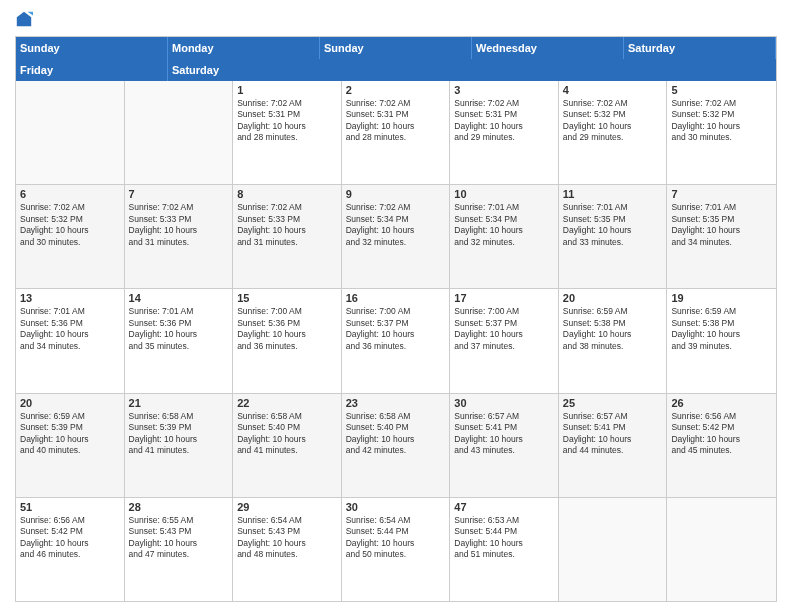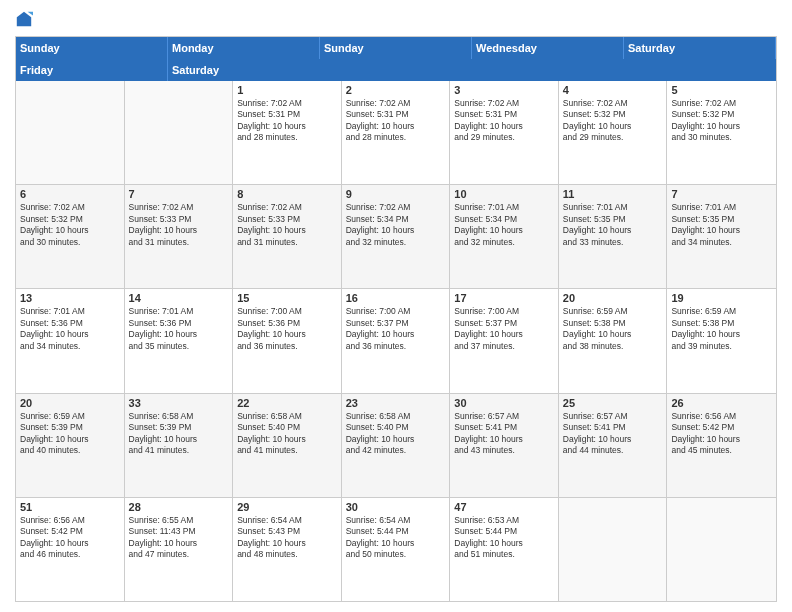--- a/index.html
+++ b/index.html
@@ -293,21 +293,21 @@
         </div>
         <div class="cal-row alt-row">
           <div class="cal-cell">
             <span class="day-num">20</span>
             <div class="cell-text" style="white-space: pre-line;">Sunrise: 6:59 AM
 Sunset: 5:39 PM
 Daylight: 10 hours
 and 40 minutes.</div>
           </div>
           <div class="cal-cell">
-            <span class="day-num">33</span>
+            <span class="day-num">21</span>
             <div class="cell-text" style="white-space: pre-line;">Sunrise: 6:58 AM
 Sunset: 5:39 PM
 Daylight: 10 hours
 and 41 minutes.</div>
           </div>
           <div class="cal-cell">
             <span class="day-num">22</span>
             <div class="cell-text" style="white-space: pre-line;">Sunrise: 6:58 AM
 Sunset: 5:40 PM
 Daylight: 10 hours
@@ -346,21 +346,21 @@
           <div class="cal-cell">
             <span class="day-num">51</span>
             <div class="cell-text" style="white-space: pre-line;">Sunrise: 6:56 AM
 Sunset: 5:42 PM
 Daylight: 10 hours
 and 46 minutes.</div>
           </div>
           <div class="cal-cell">
             <span class="day-num">28</span>
             <div class="cell-text" style="white-space: pre-line;">Sunrise: 6:55 AM
-Sunset: 11:43 PM
+Sunset: 5:43 PM
 Daylight: 10 hours
 and 47 minutes.</div>
           </div>
           <div class="cal-cell">
             <span class="day-num">29</span>
             <div class="cell-text" style="white-space: pre-line;">Sunrise: 6:54 AM
 Sunset: 5:43 PM
 Daylight: 10 hours
 and 48 minutes.</div>
           </div>

